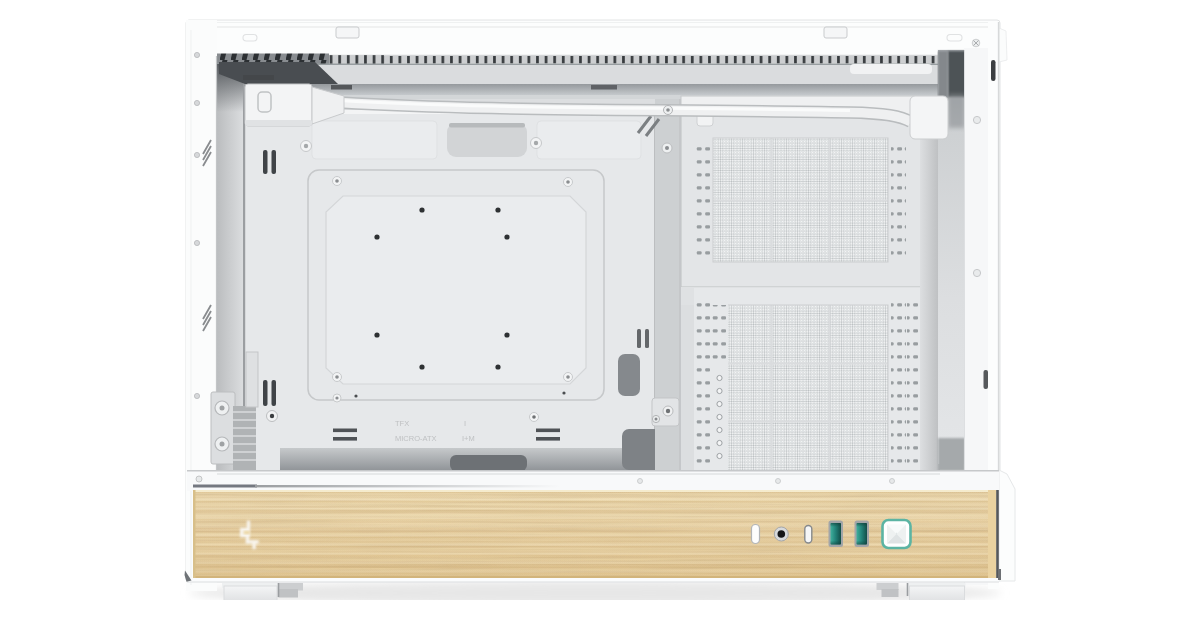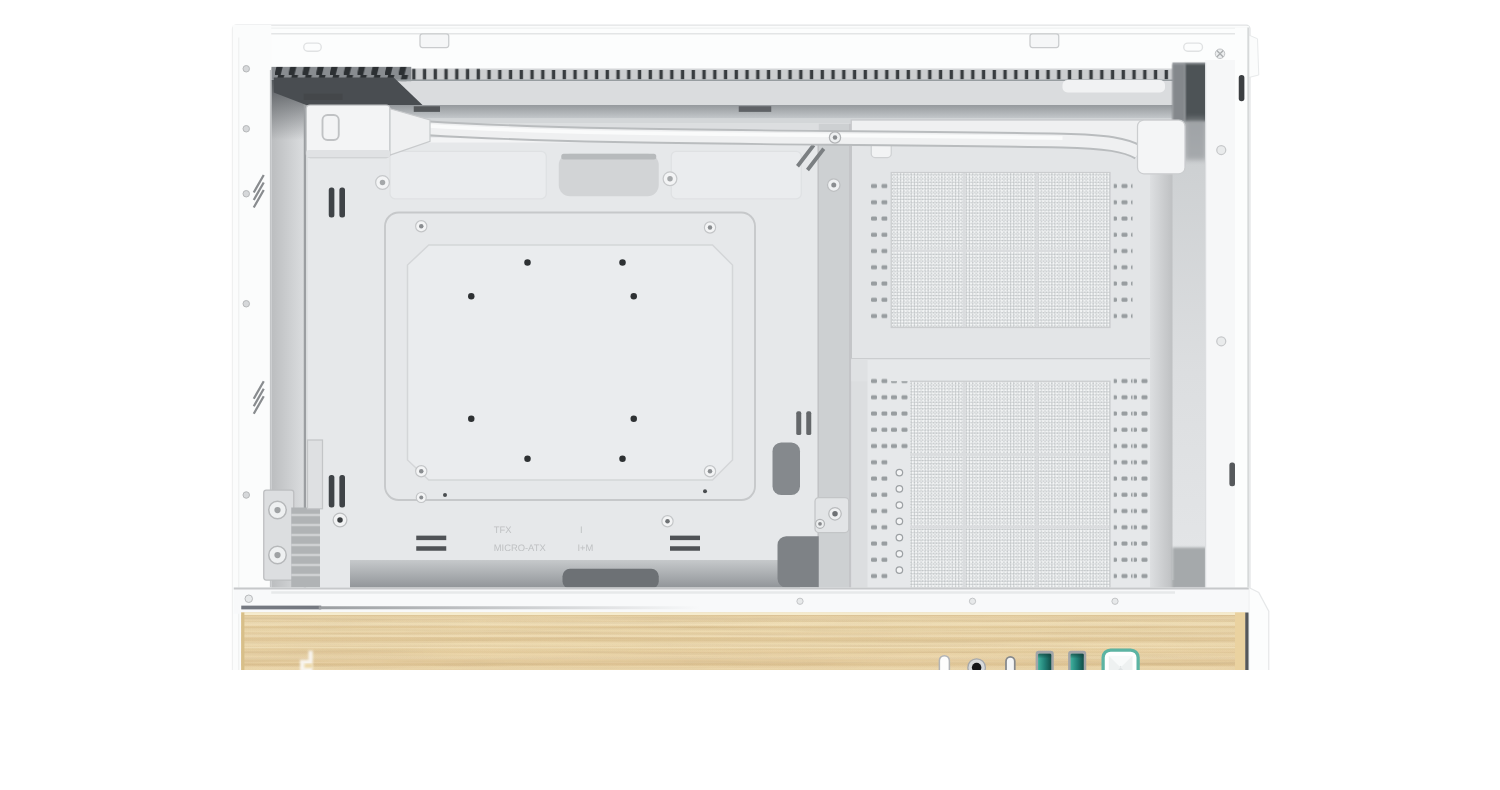--- a/index.html
+++ b/index.html
@@ -1,16 +1,16 @@
 <!DOCTYPE html>
 <html><head>
 <meta charset="utf-8">
 <style>
 html,body{margin:0;padding:0;background:#ffffff;}
-#stage{position:relative;width:1200px;height:536px;background:#a3a3a3;overflow:hidden;font-family:"Liberation Sans",sans-serif;}
+#stage{position:relative;width:1200px;height:600px;background:#a3a3a3;overflow:hidden;font-family:"Liberation Sans",sans-serif;}
 </style>
 </head>
 <body>
 <div id="stage">
 <svg width="1200" height="632" viewBox="0 0 1200 632" xmlns="http://www.w3.org/2000/svg">
 <defs>
 <linearGradient id="gShadowBand" x1="0" y1="0" x2="0" y2="1">
 <stop offset="0" stop-color="#95999d"></stop>
           <stop offset="1" stop-color="#c5c9cc"></stop>
 </linearGradient>

